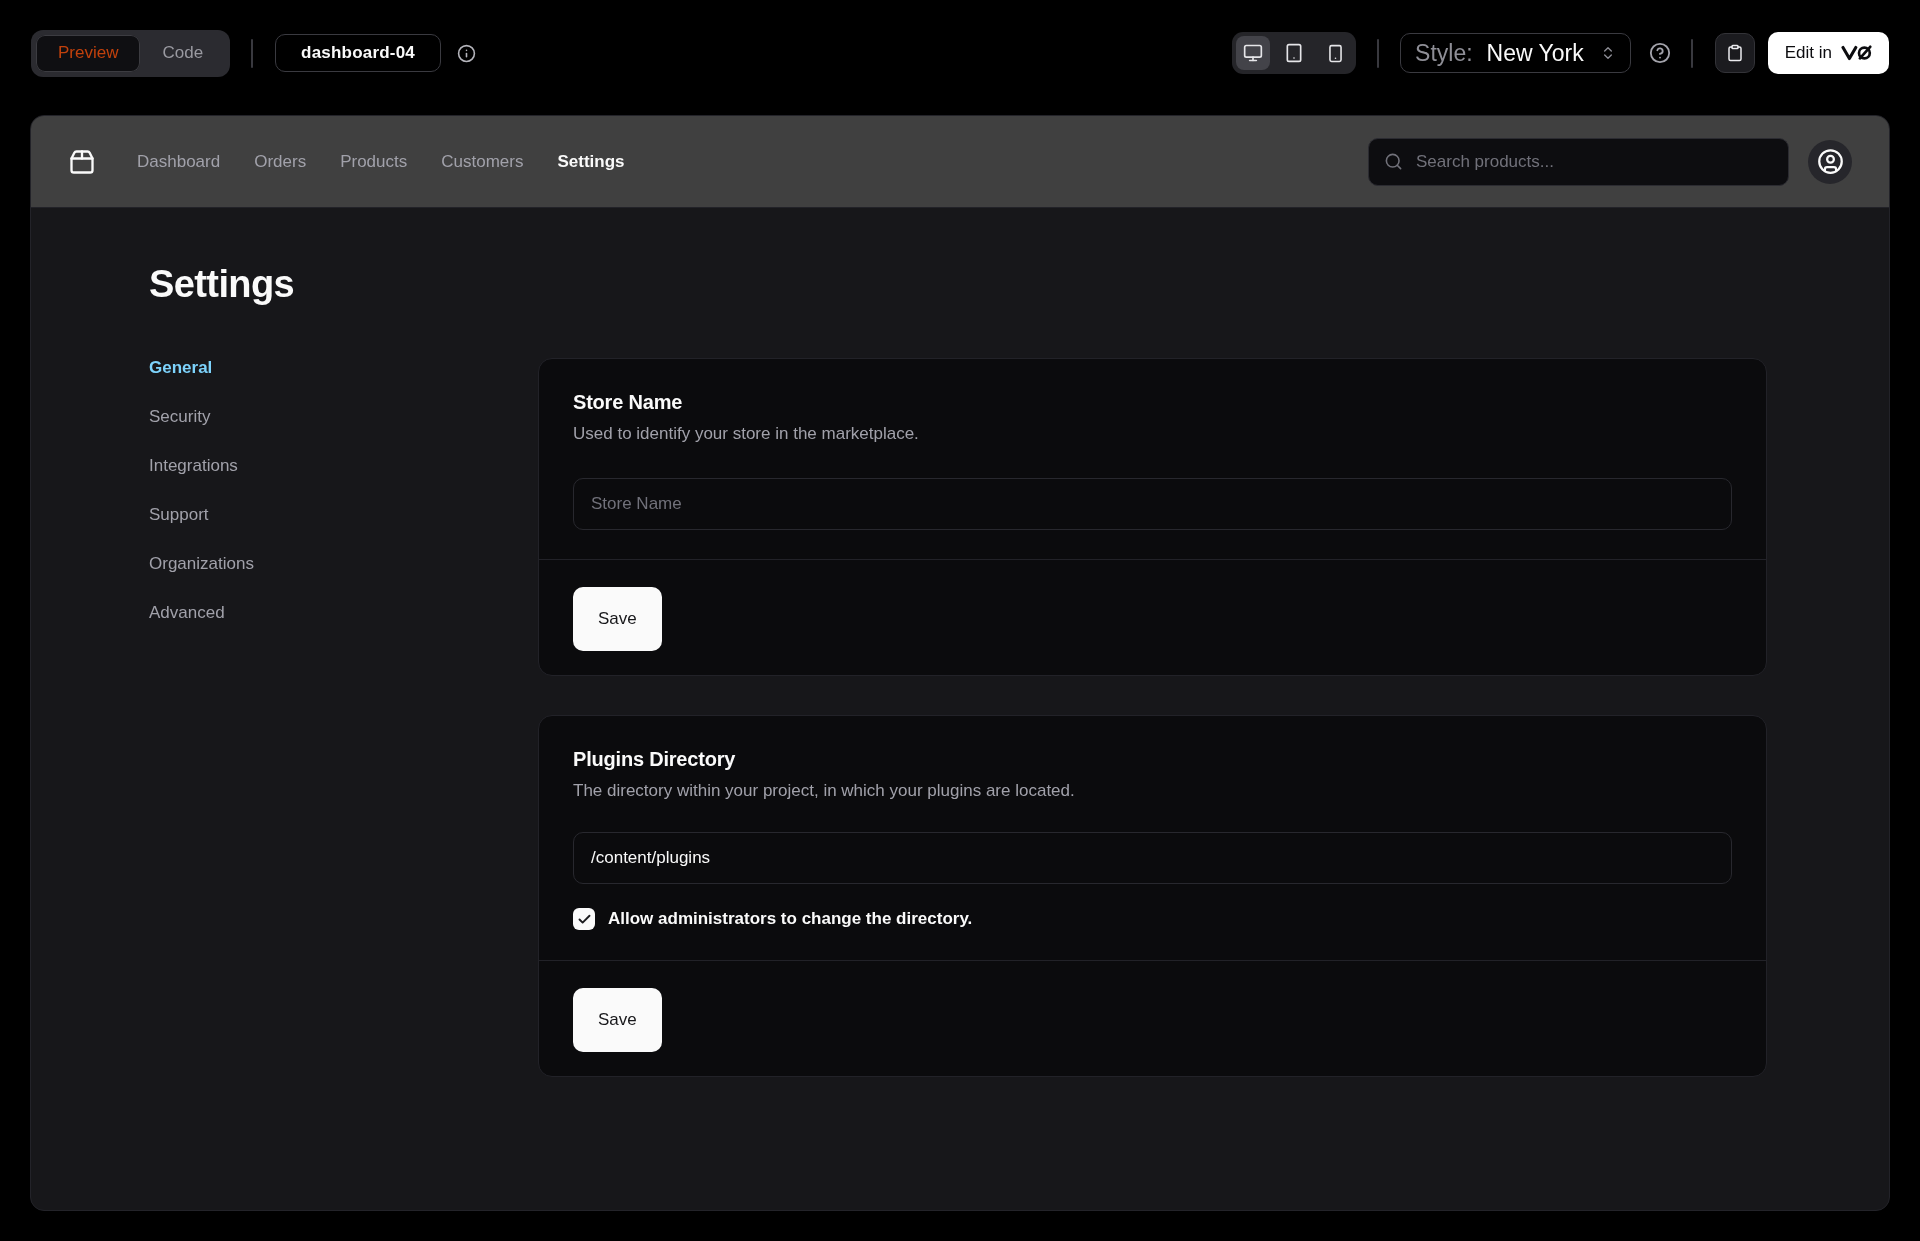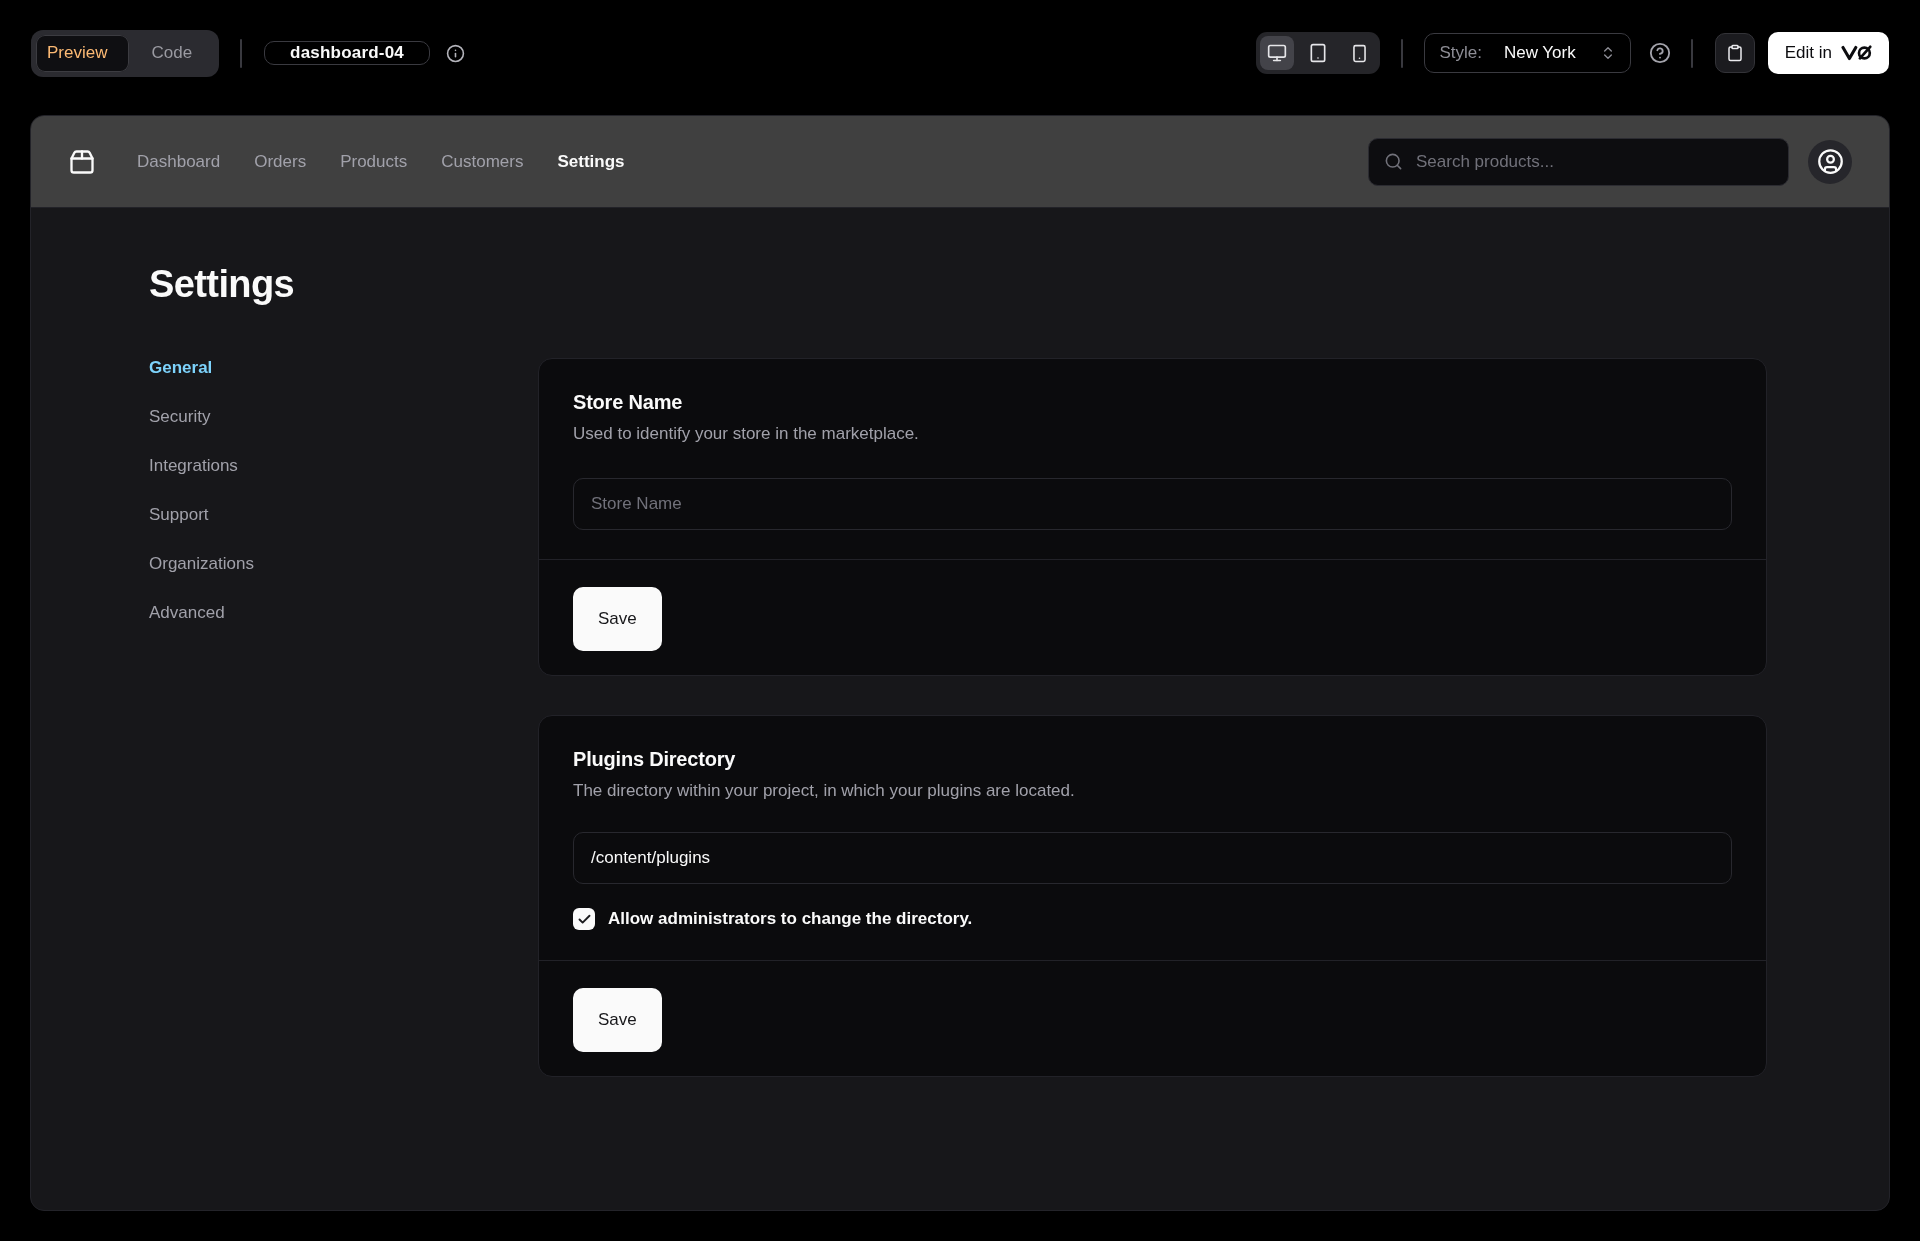--- a/index.html
+++ b/index.html
@@ -20,45 +20,45 @@
   }
   .seg {
     background:#2b2b30; border-radius:12px; padding:5px;
     display:flex; align-items:center; height:47px;
   }
   .seg-btn {
     padding:0 22px; height:37px; display:flex; align-items:center;
     font-size:17px; color:#9a9aa1; border-radius:9px; cursor:pointer; white-space:nowrap;
   }
   .seg-btn.active {
-    background:#0f0f12; color:#fdba74; box-shadow:inset 0 0 0 1px #3c3c41;padding-left:11px;
+    background:#0f0f12; color:#c2410c; box-shadow:inset 0 0 0 1px #3c3c41;
   }
   .tb-sep { width:2px; height:29px; background:#39393f; border-radius:1px; flex:none; }
   .sep1 { margin:0 22px 0 21px; }
   .badge {
-    height:24px; padding:0 25px; display:flex; align-items:center;
+    height:38px; padding:0 25px; display:flex; align-items:center;
     border:1.5px solid #3a3a40; border-radius:10px;
     color:#fafafa; font-weight:700; font-size:17px; letter-spacing:.2px; white-space:nowrap;
   }
   .info-btn { margin-left:16px; color:#b4b4bb; display:flex; cursor:pointer; }
   .spacer { flex:1; }
   .devgroup {
     background:#252529; border-radius:11px; padding:4px;
     display:flex; align-items:center; gap:7px; height:42px;
   }
   .dev {
     width:34px; height:34px; display:flex; align-items:center; justify-content:center;
     border-radius:8px; color:#e6e6e9; cursor:pointer;
   }
   .dev.active { background:#434349; }
   .sep2 { margin:0 21px; }
   .style-select {
     height:40px; border:1.5px solid #3a3a40; border-radius:10px;
-    display:flex; align-items:center; padding:0 14px; gap:22px;
-    font-size:17px; cursor:pointer; white-space:nowrap;
+    display:flex; align-items:center; padding:0 14px; gap:14px;
+    font-size:23px; cursor:pointer; white-space:nowrap;
   }
   .style-label { color:#8e8e96; }
   .style-value { color:#fafafa; }
   .style-select .chev { color:#8e8e96; margin-left:2px; }
   .help-btn { margin:0 18px; color:#a3a3ab; display:flex; cursor:pointer; }
   .sep3 { margin:0 2px; }
   .icon-btn {
     margin-left:20px; width:40px; height:40px; border-radius:10px;
     background:#1b1b1f; border:1.5px solid #333338;
     display:flex; align-items:center; justify-content:center; color:#ececef; cursor:pointer;

